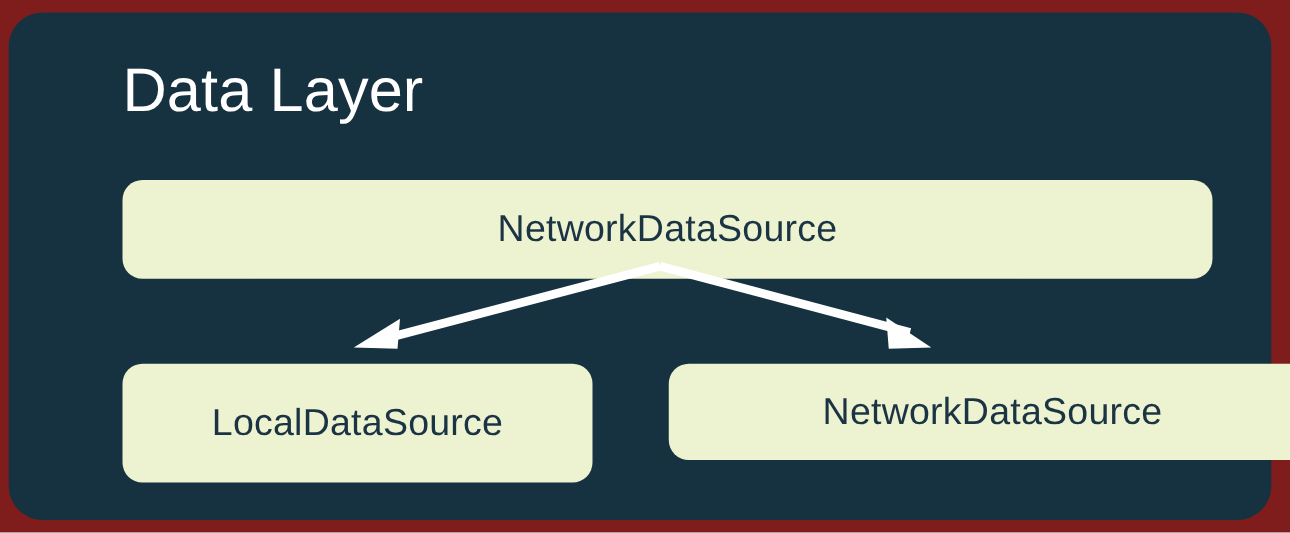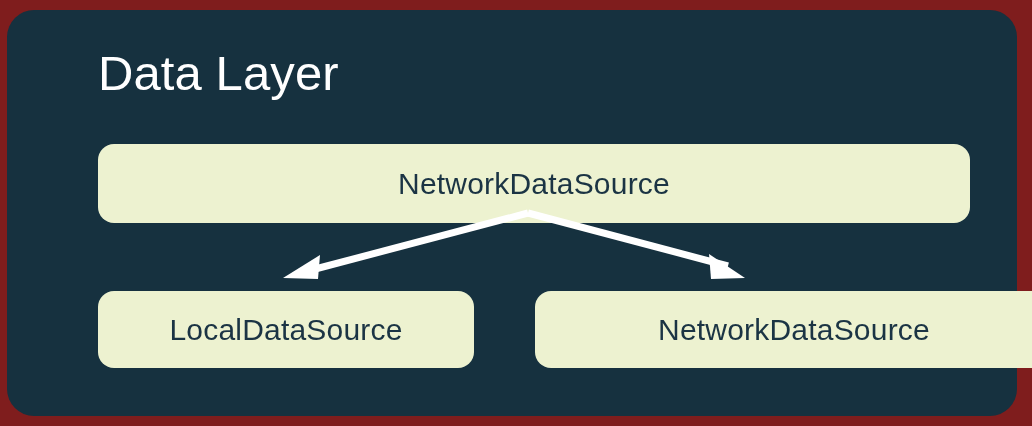--- a/index.html
+++ b/index.html
@@ -67,21 +67,21 @@
   #box-author-repository {
     left: 91px;
     top: 134px;
     width: 872px;
     height: 79px;
   }
   #box-local-data-source {
     left: 91px;
     top: 281px;
     width: 376px;
-    height: 77px;
+    height: 95px;
   }
   #box-network-data-source {
     left: 528px;
     top: 281px;
     width: 518px;
     height: 77px;
   }
 
   
   #arrow-layer {

